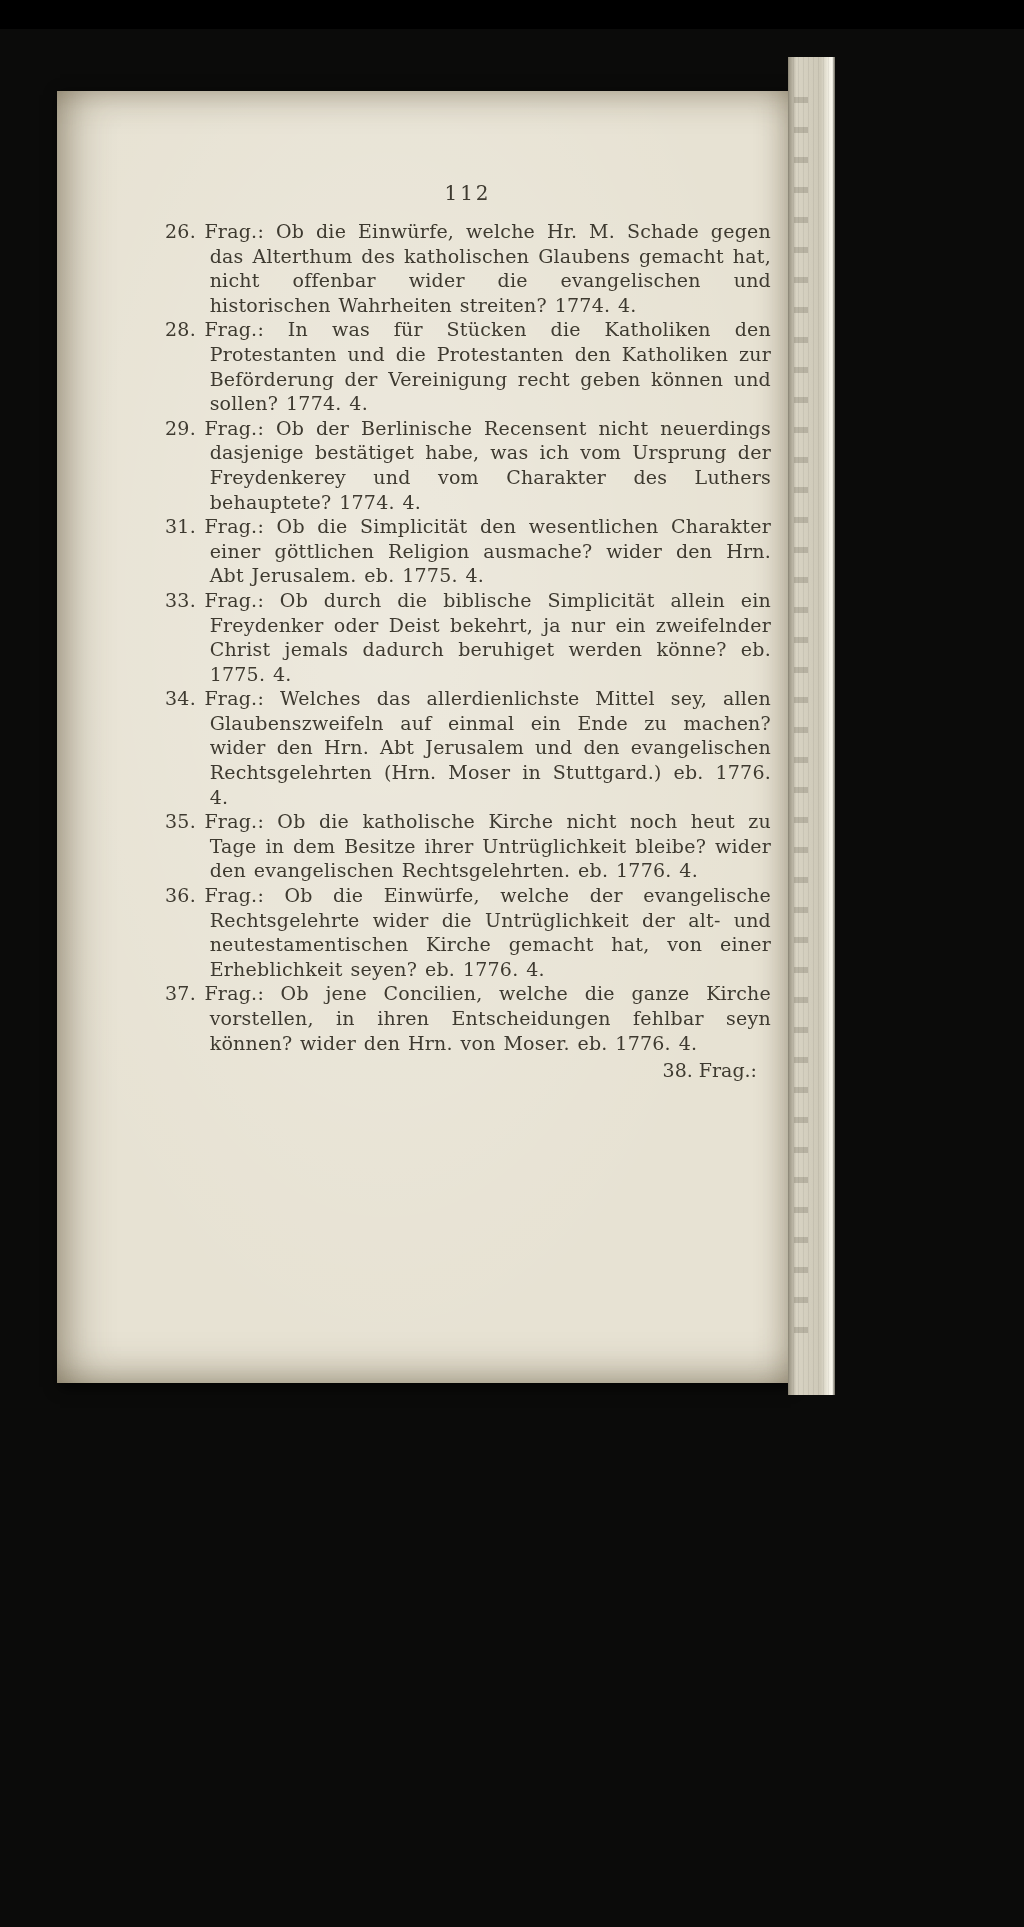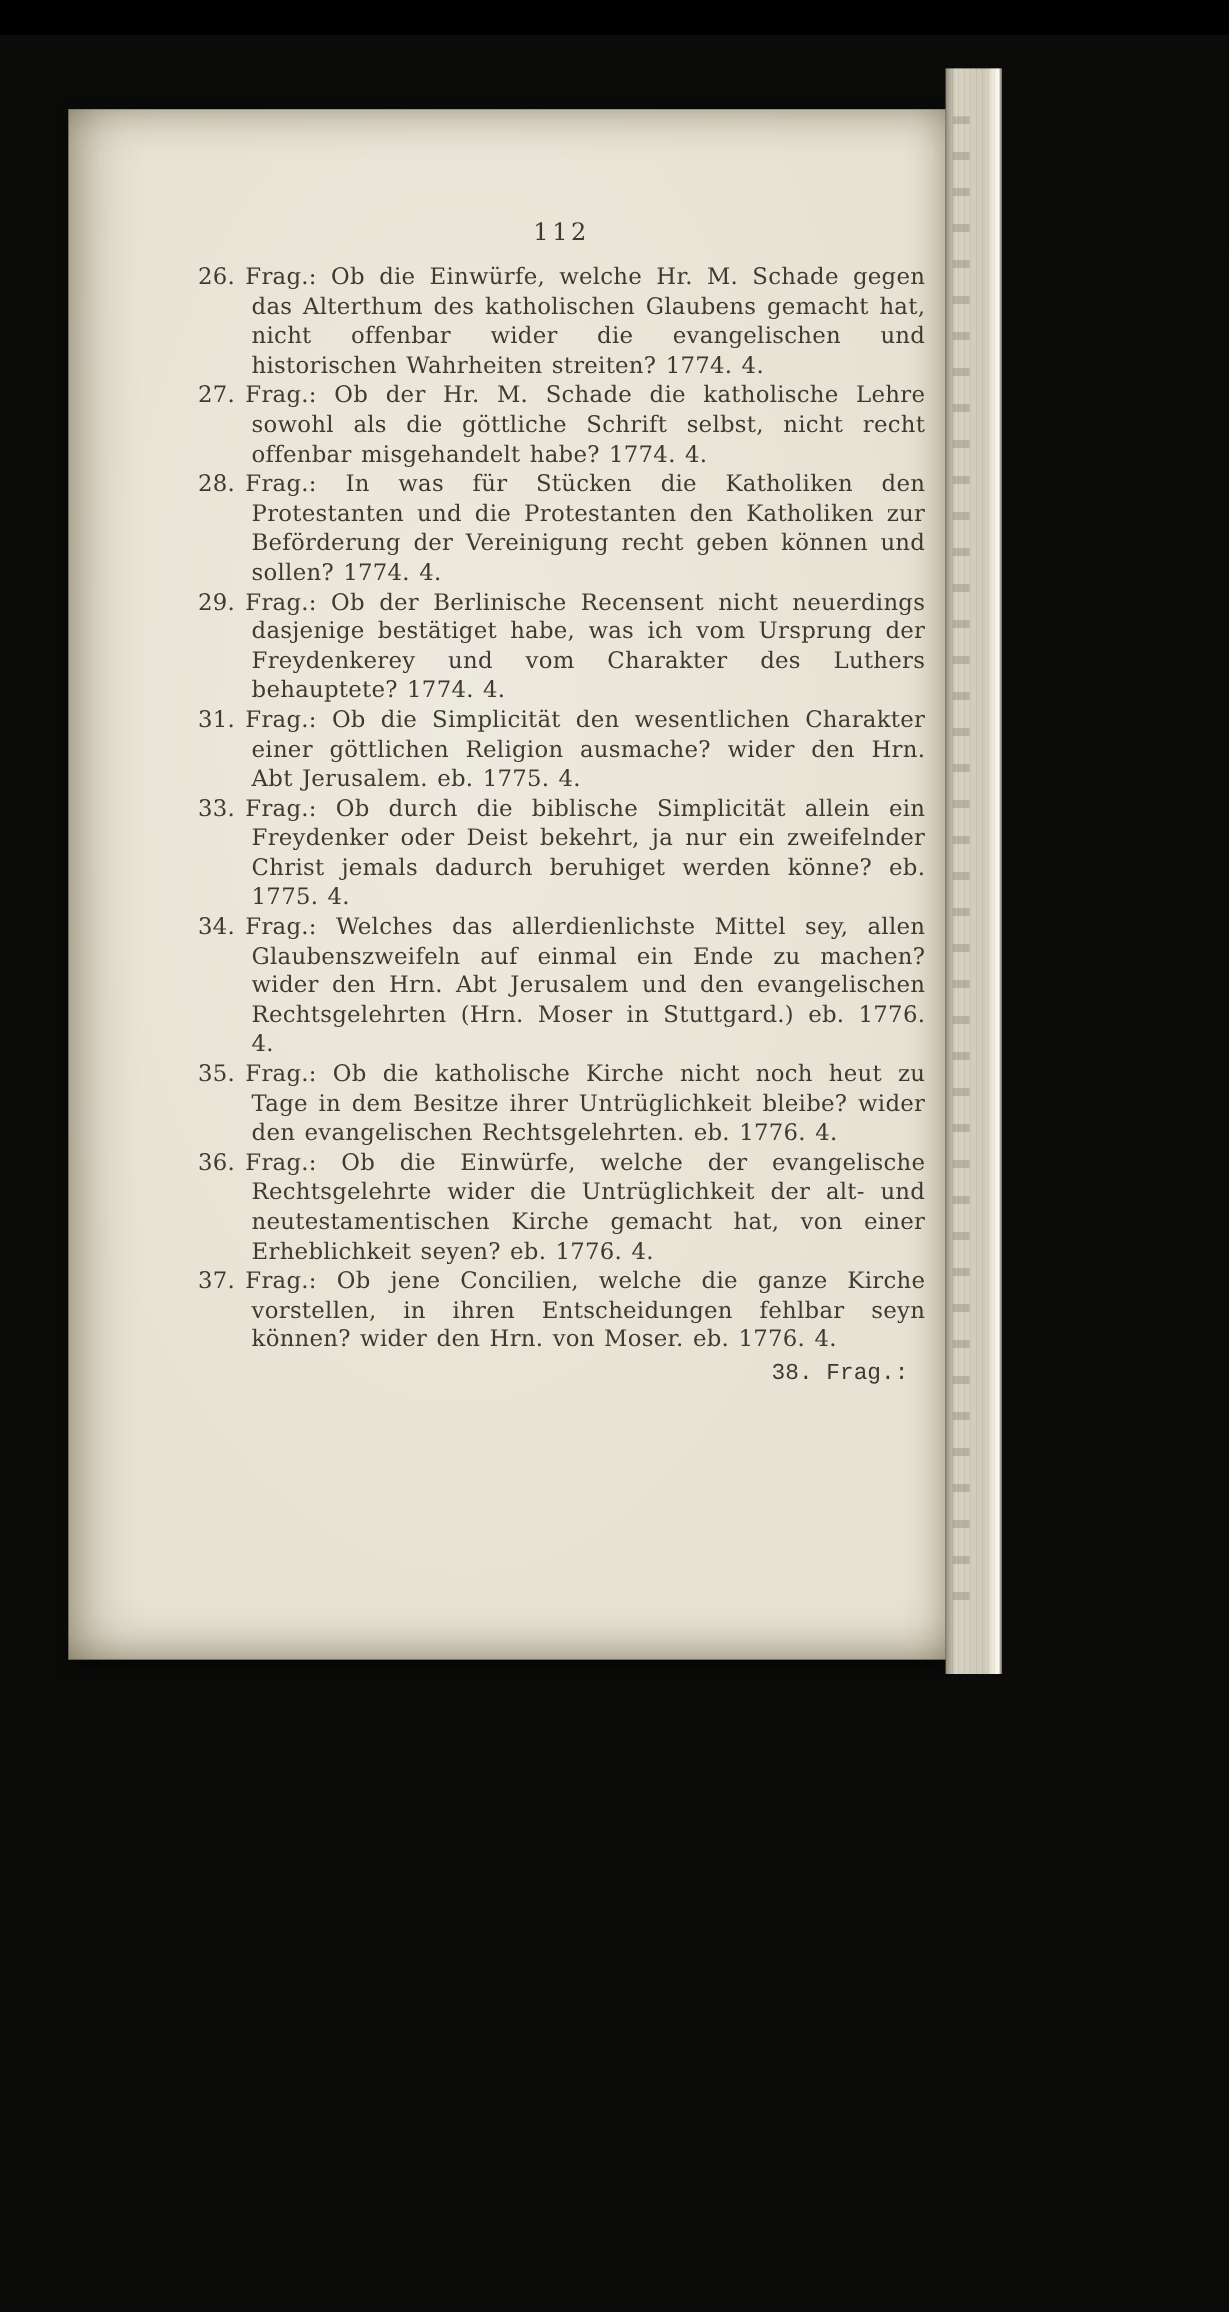--- a/index.html
+++ b/index.html
@@ -45,21 +45,20 @@
     padding-left:2.35em;
     text-indent:-2.35em;
     text-align:justify;
   }
   .entry .num{padding-right:0.45em;}
   .catchword{
     text-align:right;
     padding-right:14px;
     margin-top:4px;
     font-size:19px;
-    font-family:Liberation Mono, monospace;
   }
   
   .page-edge{
     position:absolute;left:788px;top:28px;width:47px;height:1338px;
     background:
       repeating-linear-gradient(90deg, rgba(0,0,0,0.06) 0 1px, rgba(0,0,0,0) 1px 5px),
       linear-gradient(90deg,#958f7e 0%, #d8d3c3 18%, #cdc8b7 70%, #f4f1e5 88%, #fbf9f0 94%, #6d695d 100%);
   }
   .page-edge .smudges{
     position:absolute;left:6px;top:40px;width:14px;height:1240px;
@@ -105,21 +104,20 @@
 
 <div class="screen">
 
   <div class="scan-page">
     <div class="page-inner">
 
       <div class="page-number">112</div>
 
       <div class="entries">
         <p class="entry"><span class="num">26.</span><span>Frag.: Ob die Einwürfe, welche Hr. M. Schade gegen das Alterthum des katholischen Glaubens gemacht hat, nicht offenbar wider die evangelischen und historischen Wahrheiten streiten? 1774. 4.</span></p>
-        <p class="entry"><span class="num">27.</span><span>Frag.: Ob der Hr. M. Schade die katholische Lehre sowohl als die göttliche Schrift selbst, nicht recht offenbar misgehandelt habe? 1774. 4.</span></p>
         <p class="entry"><span class="num">28.</span><span>Frag.: In was für Stücken die Katholiken den Protestanten und die Protestanten den Katholiken zur Beförderung der Vereinigung recht geben können und sollen? 1774. 4.</span></p>
         <p class="entry"><span class="num">29.</span><span>Frag.: Ob der Berlinische Recensent nicht neuerdings dasjenige bestätiget habe, was ich vom Ursprung der Freydenkerey und vom Charakter des Luthers behauptete? 1774. 4.</span></p>
         <p class="entry"><span class="num">31.</span><span>Frag.: Ob die Simplicität den wesentlichen Charakter einer göttlichen Religion ausmache? wider den Hrn. Abt Jerusalem. eb. 1775. 4.</span></p>
         <p class="entry"><span class="num">33.</span><span>Frag.: Ob durch die biblische Simplicität allein ein Freydenker oder Deist bekehrt, ja nur ein zweifelnder Christ jemals dadurch beruhiget werden könne? eb. 1775. 4.</span></p>
         <p class="entry"><span class="num">34.</span><span>Frag.: Welches das allerdienlichste Mittel sey, allen Glaubenszweifeln auf einmal ein Ende zu machen? wider den Hrn. Abt Jerusalem und den evangelischen Rechtsgelehrten (Hrn. Moser in Stuttgard.) eb. 1776. 4.</span></p>
         <p class="entry"><span class="num">35.</span><span>Frag.: Ob die katholische Kirche nicht noch heut zu Tage in dem Besitze ihrer Untrüglichkeit bleibe? wider den evangelischen Rechtsgelehrten. eb. 1776. 4.</span></p>
         <p class="entry"><span class="num">36.</span><span>Frag.: Ob die Einwürfe, welche der evangelische Rechtsgelehrte wider die Untrüglichkeit der alt- und neutestamentischen Kirche gemacht hat, von einer Erheblichkeit seyen? eb. 1776. 4.</span></p>
         <p class="entry"><span class="num">37.</span><span>Frag.: Ob jene Concilien, welche die ganze Kirche vorstellen, in ihren Entscheidungen fehlbar seyn können? wider den Hrn. von Moser. eb. 1776. 4.</span></p>
       </div>
 

